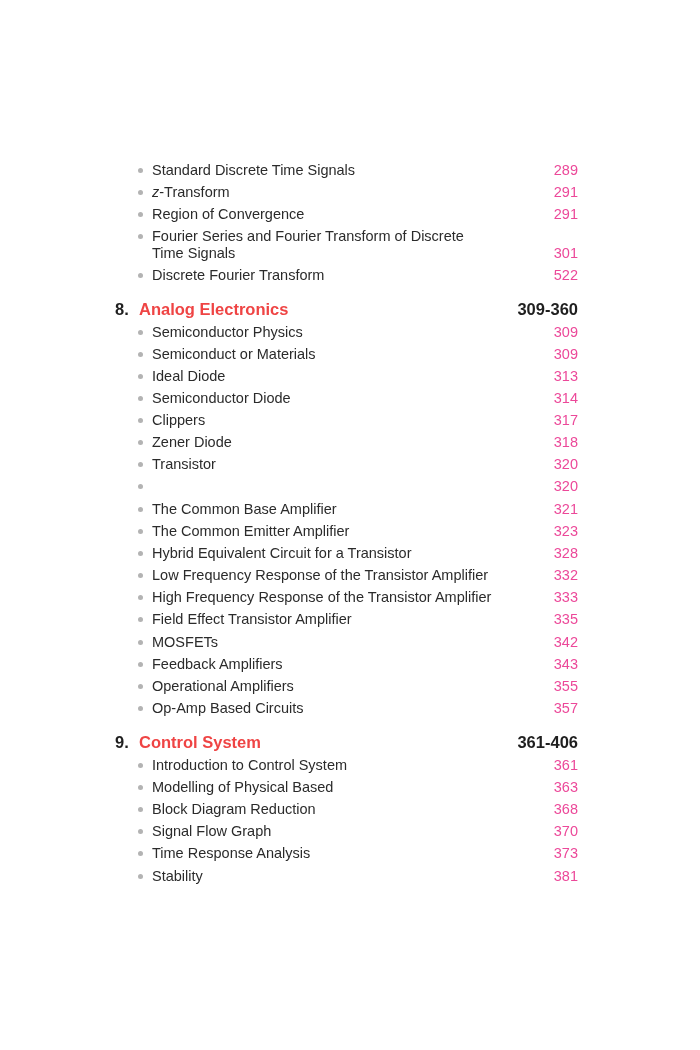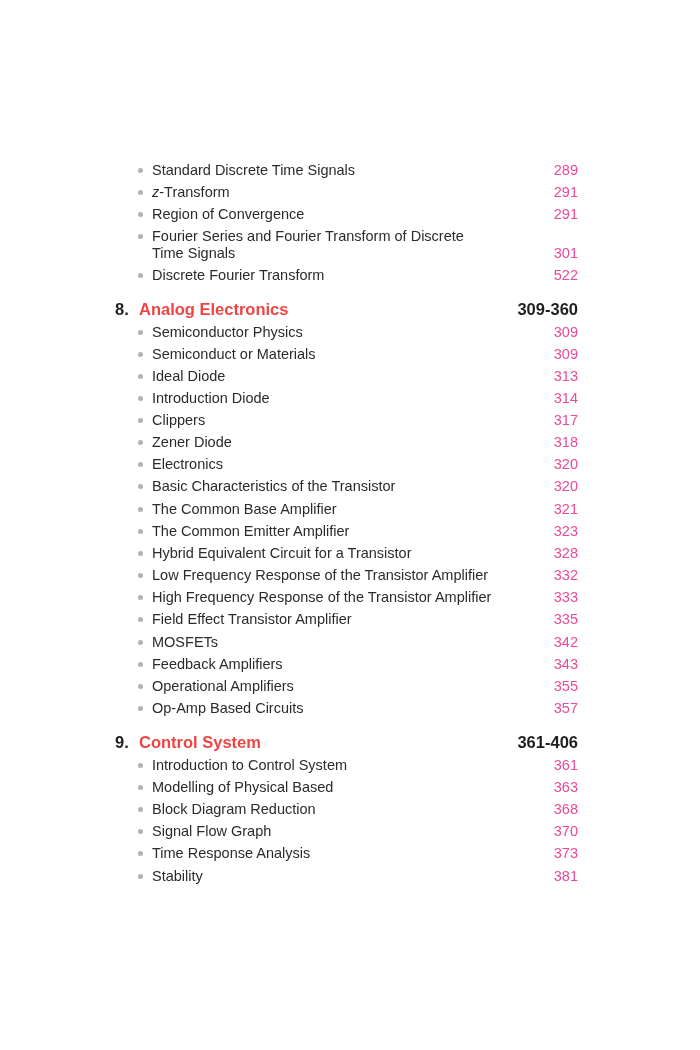--- a/index.html
+++ b/index.html
@@ -141,41 +141,40 @@
     <span class="label">Semiconduct or Materials</span>
     <span class="page">309</span>
   </div>
   <div class="row item" style="top:368px">
     <span class="bullet"></span>
     <span class="label">Ideal Diode</span>
     <span class="page">313</span>
   </div>
   <div class="row item" style="top:390px">
     <span class="bullet"></span>
-    <span class="label">Introduction Diode</span>
+    <span class="label">Semiconductor Diode</span>
     <span class="page">314</span>
   </div>
   <div class="row item" style="top:412px">
     <span class="bullet"></span>
     <span class="label">Clippers</span>
     <span class="page">317</span>
   </div>
   <div class="row item" style="top:434px">
     <span class="bullet"></span>
     <span class="label">Zener Diode</span>
     <span class="page">318</span>
   </div>
   <div class="row item" style="top:456px">
     <span class="bullet"></span>
-    <span class="label">Electronics</span>
+    <span class="label">Transistor</span>
     <span class="page">320</span>
   </div>
   <div class="row item" style="top:478px">
     <span class="bullet"></span>
-    <span class="label">Basic Characteristics of the Transistor</span>
     <span class="page">320</span>
   </div>
   <div class="row item" style="top:501px">
     <span class="bullet"></span>
     <span class="label">The Common Base Amplifier</span>
     <span class="page">321</span>
   </div>
   <div class="row item" style="top:523px">
     <span class="bullet"></span>
     <span class="label">The Common Emitter Amplifier</span>

